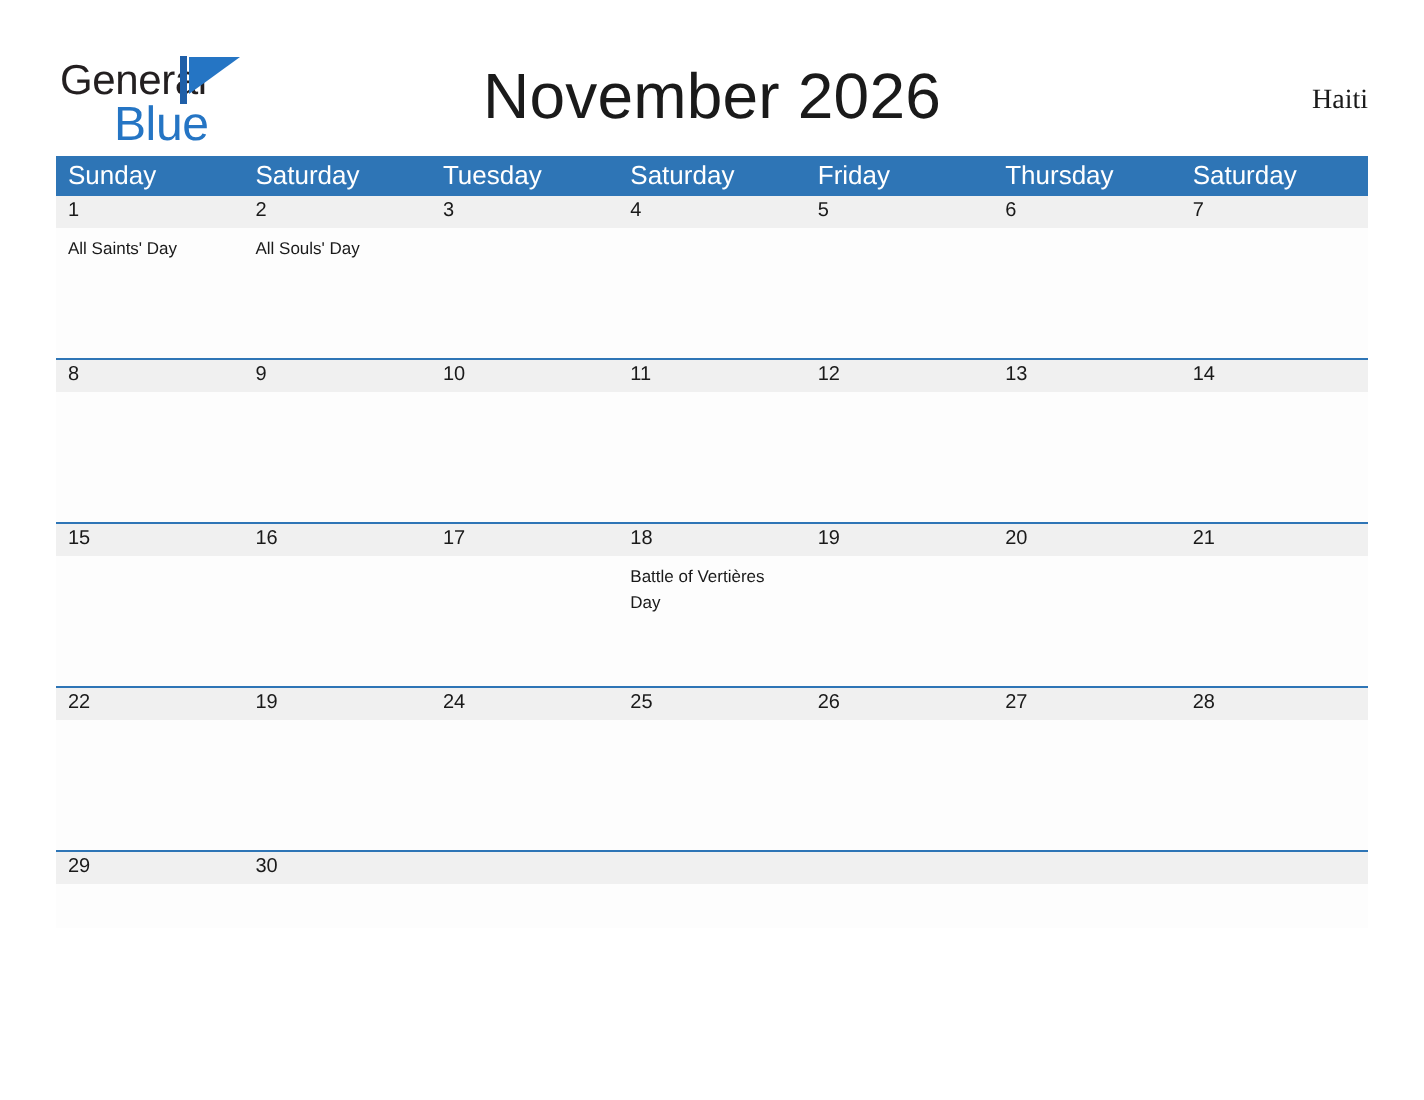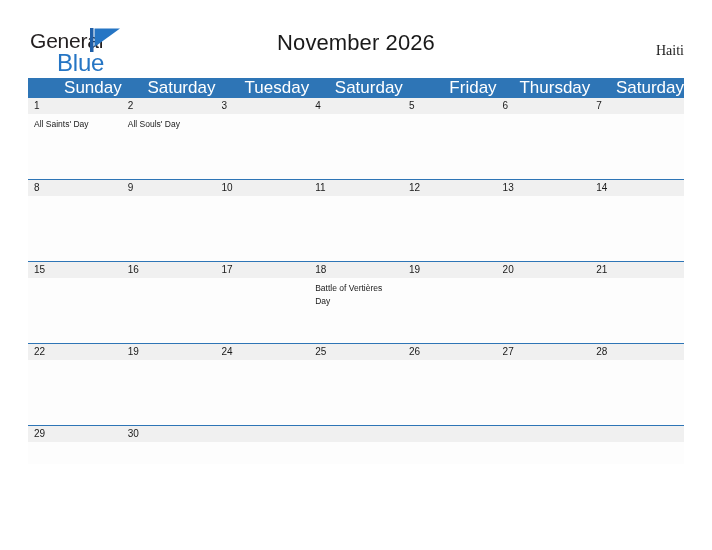--- a/index.html
+++ b/index.html
@@ -63,21 +63,21 @@
     margin-left: 27px;
     margin-top: -1px;
   }
 
   .title {
     position: absolute;
     left: 0;
     right: 0;
     top: 30px;
     text-align: center;
-    font-size: 22px;
+    font-size: 32px;
     font-weight: 400;
     color: #1a1a1a;
     letter-spacing: 0.1px;
   }
 
   .region {
     position: absolute;
     right: 28px;
     top: 43px;
     font-size: 14px;
@@ -95,26 +95,25 @@
 
   .weekday-row {
     display: flex;
     width: 100%;
     background: #2e75b6;
     height: 19px;
   }
   .weekday-cell {
     flex: 1 1 0;
     color: #ffffff;
-    font-size: 17px;
+    font-size: 13px;
     line-height: 19px;
     padding-left: 6px;
     box-sizing: border-box;
     white-space: nowrap;
-    text-align: right;
   }
 
   .week {
     width: 100%;
   }
   .week-dates {
     display: flex;
     width: 100%;
     background: #f0f0f0;
     border-top: 1px solid #2e75b6;

